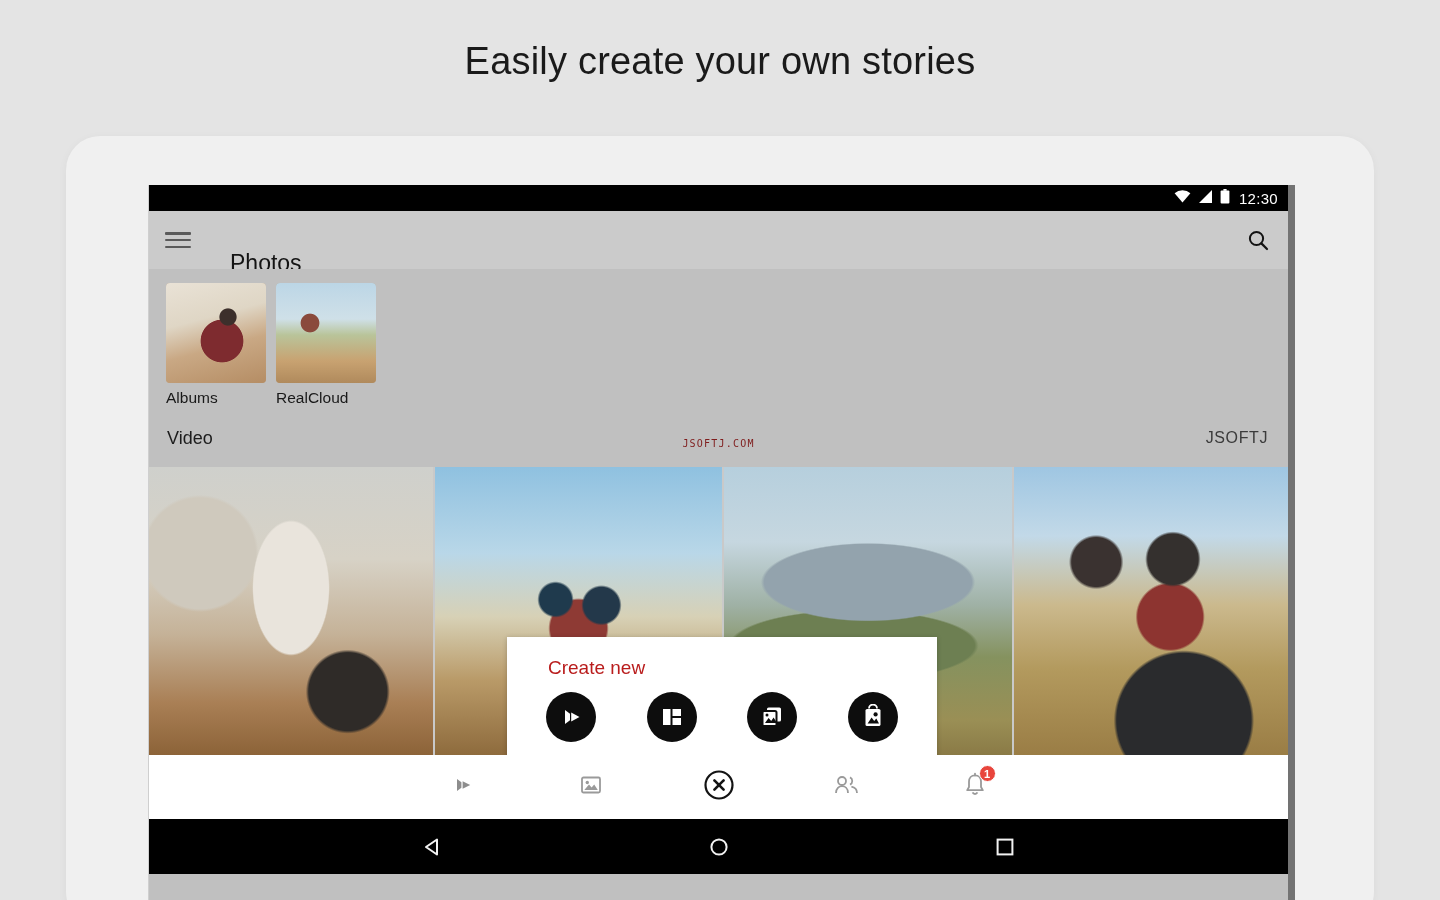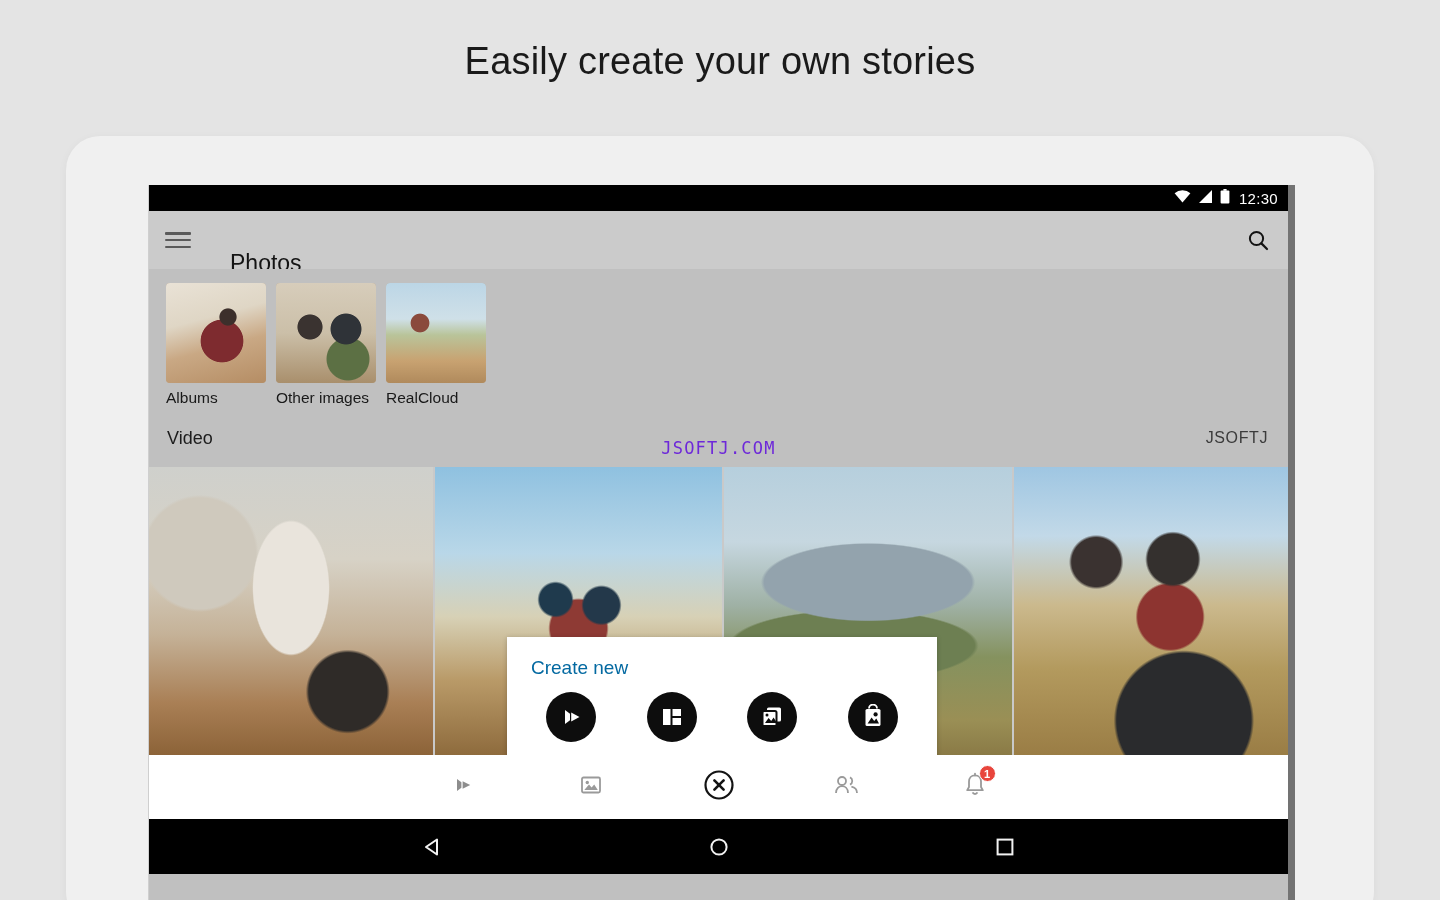--- a/index.html
+++ b/index.html
@@ -130,21 +130,21 @@
   }
   .today-label { font-size: 18px; color: #1c1c1c; }
   .today-bar .spacer { flex: 1 1 auto; }
   .select-btn { font-size: 16px; color: #3b3b3b; letter-spacing: 0.6px; cursor: pointer; }
 
   .watermark {
     position: absolute;
     left: 0; top: 253px; width: 100%;
     text-align: center;
     font-family: "DejaVu Sans Mono", monospace;
-    font-size: 17px; color: #6d28d9; letter-spacing: 1.2px;
+    font-size: 10px; color: #7f1d1d; letter-spacing: 1.2px;
     pointer-events: none;
   }
 
   
   .photo-grid {
     position: relative;
     height: 288px;
     display: flex;
     background: #9fb4c0;
   }
@@ -178,22 +178,22 @@
 
   
   .create-dialog {
     position: absolute;
     left: 358px; top: 452px;
     width: 430px; height: 145px;
     background: #fff;
     box-shadow: 0 1px 5px rgba(0,0,0,0.22);
   }
   .create-title {
-    font-size: 19px; color: #0369a1;
-    padding: 20px 0 0 24px;
+    font-size: 19px; color: #b91c1c;
+    padding: 20px 0 0 41px;
   }
   .create-items {
     display: flex; padding: 13px 18px 0 18px; gap: 0; justify-content: space-between;
   }
   .create-item { width: 92px; display: flex; flex-direction: column; align-items: center; cursor: pointer; }
   .ci-circle {
     width: 50px; height: 50px; border-radius: 50%; background: #0d0d0d;
     display: flex; align-items: center; justify-content: center;
   }
   .ci-label { margin-top: 10px; font-size: 15px; color: #1d1d1d; }
@@ -273,26 +273,20 @@
 
       <div class="cat">
         <div class="cat-thumb">
           <div class="ph art-jeep1"></div>
         </div>
         <div class="cat-label">Albums</div>
       </div>
 
 
 
-      <div class="cat">
-        <div class="cat-thumb">
-          <div class="ph art-couple1"></div>
-        </div>
-        <div class="cat-label">Other images</div>
-      </div>
 
       <div class="cat">
         <div class="cat-thumb">
           <div class="ph art-atv"></div>
         </div>
         <div class="cat-label">RealCloud</div>
       </div>
 
     </div>
 

